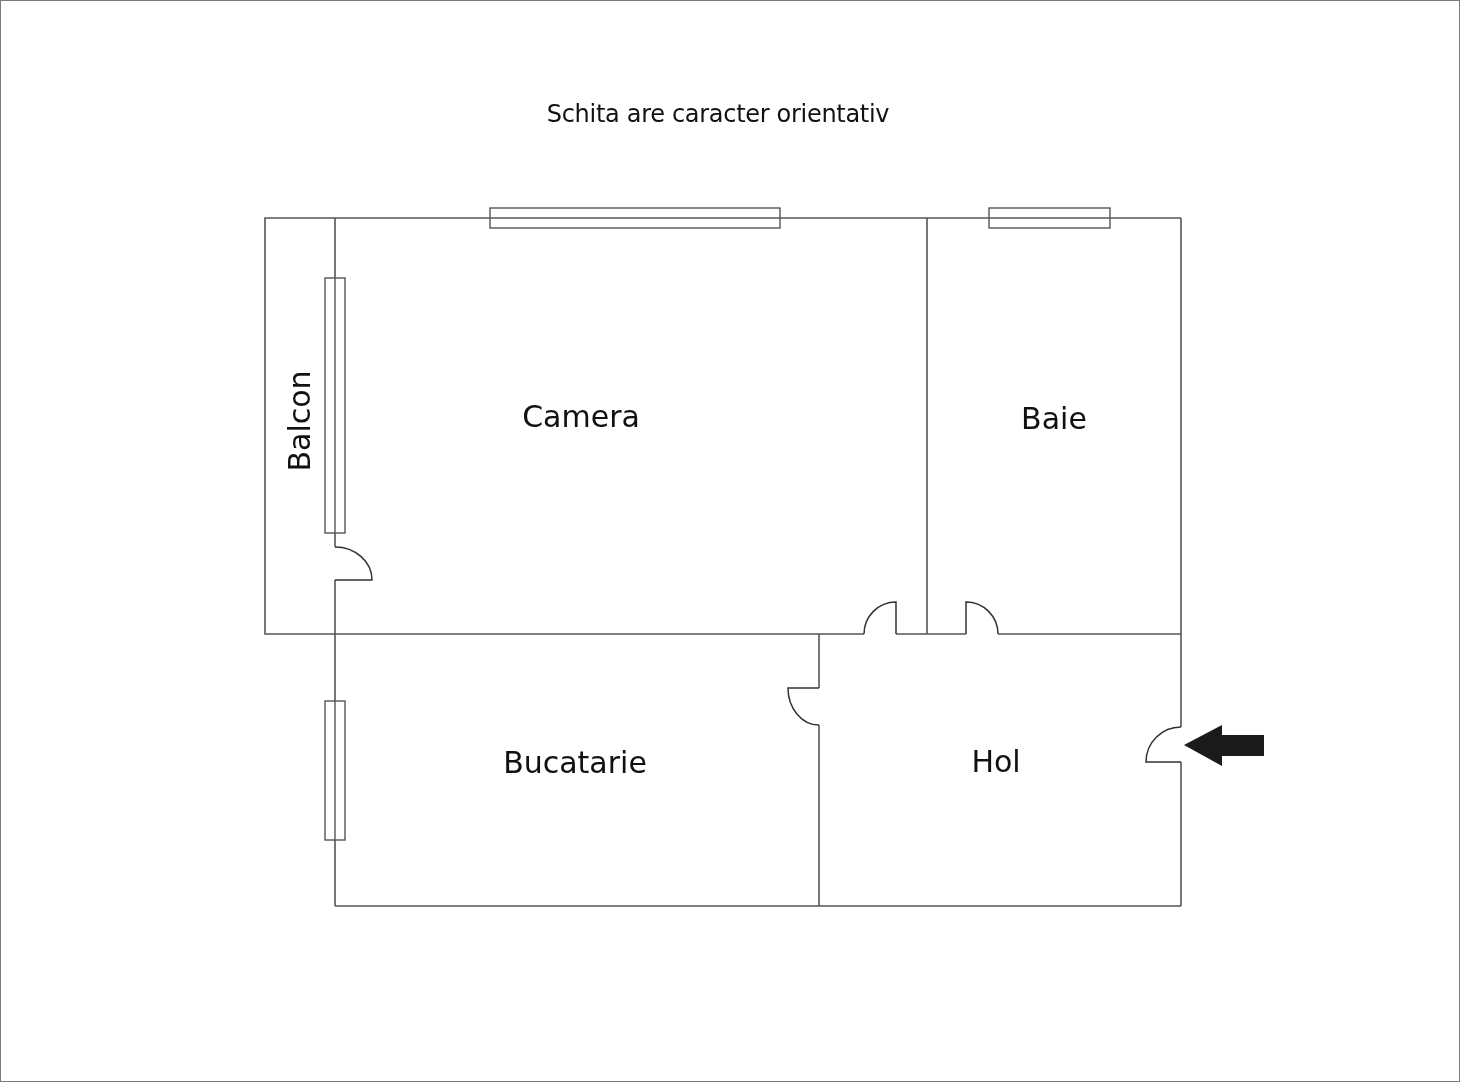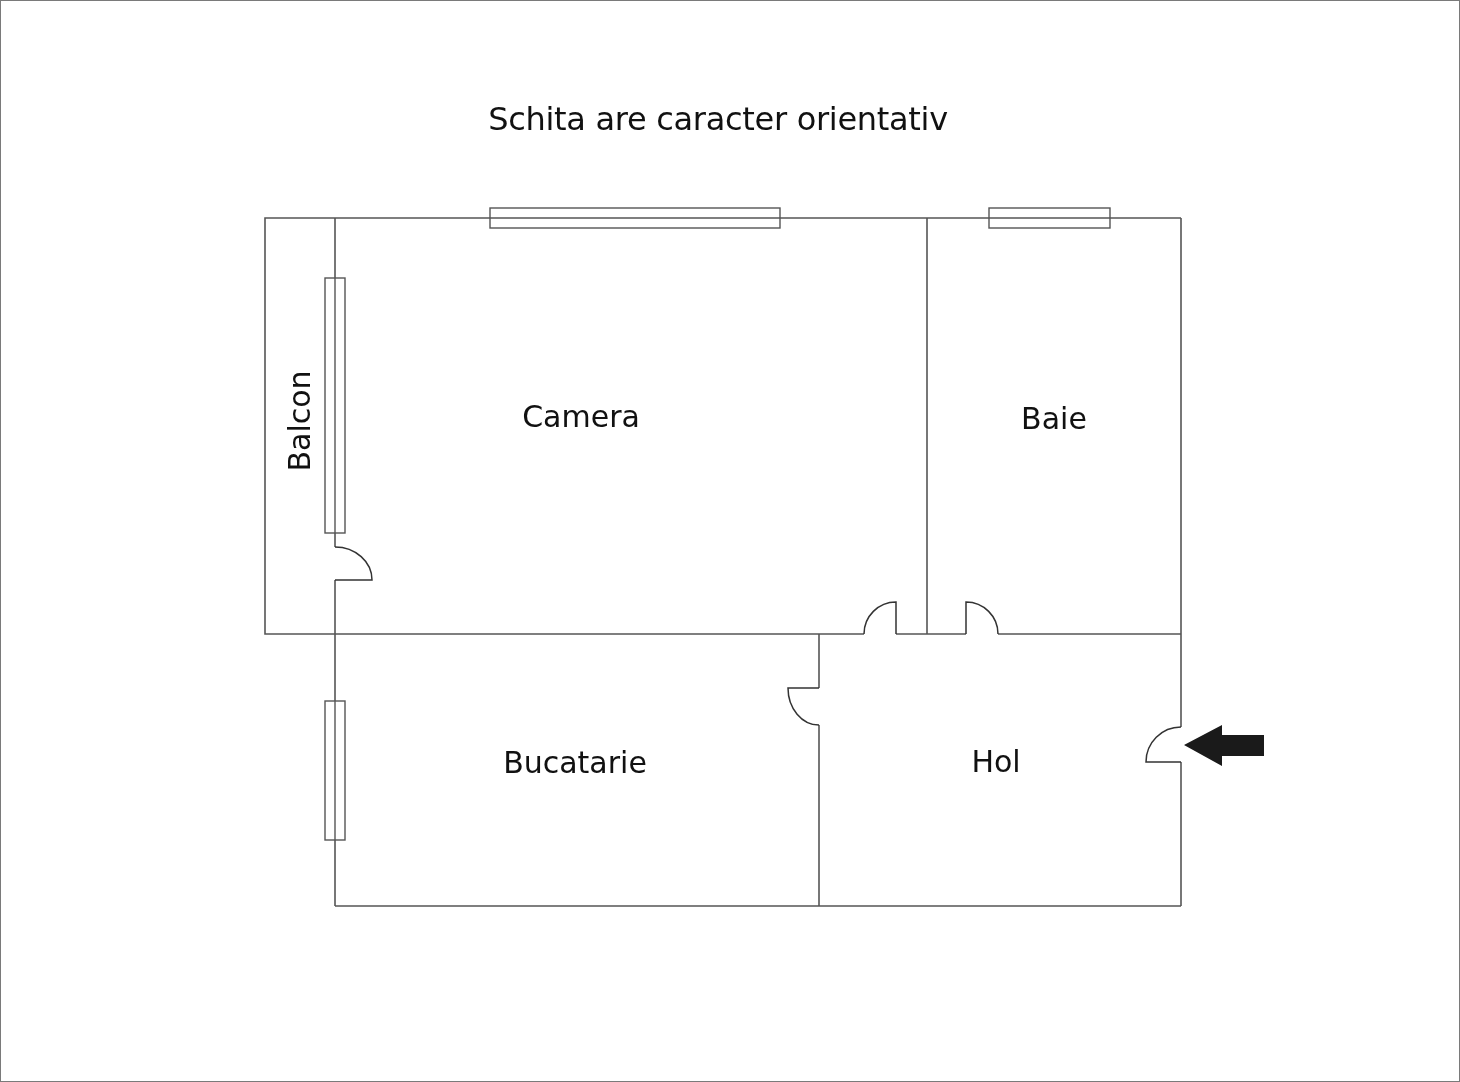--- a/index.html
+++ b/index.html
@@ -15,21 +15,21 @@
       left: 0; top: 0;
       width: 1458px; height: 1080px;
       border: 1px solid #7a7a7a;
     }
     .title {
       position: absolute;
       left: 0; width: 1436px;
       top: 100px;
       text-align: center;
       font-family: "DejaVu Sans", sans-serif;
-      font-size: 32px;
+      font-size: 24px;
       color: #111111;
       letter-spacing: -0.3px;
     }
     svg.plan { position: absolute; left: 0; top: 0; }
     .room-label {
       font-family: "DejaVu Sans", sans-serif;
       font-size: 30px;
       fill: #111111;
     }
   </style>

